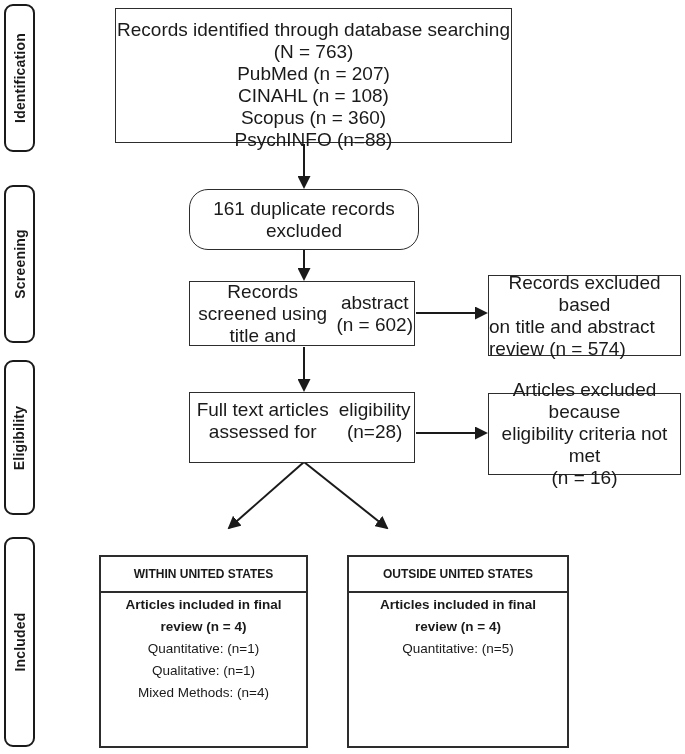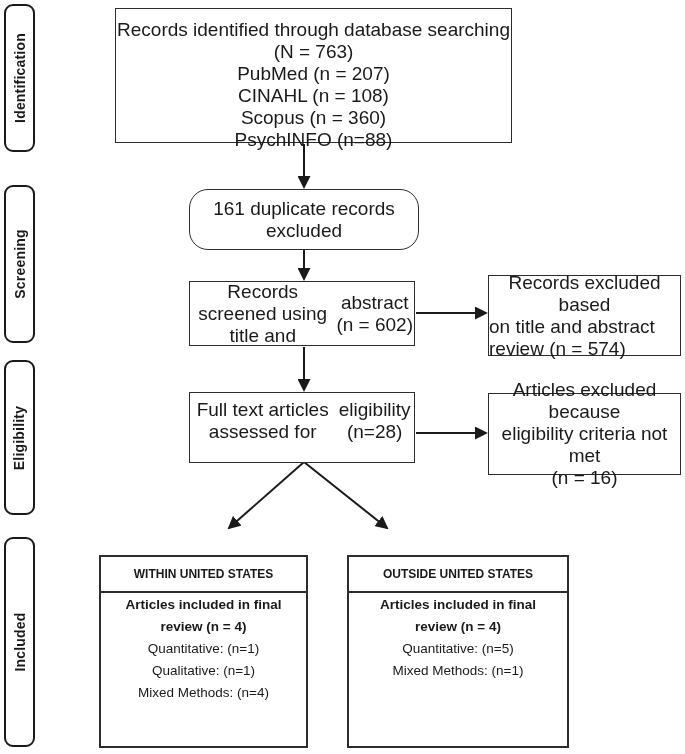--- a/index.html
+++ b/index.html
@@ -184,18 +184,17 @@
 
   <div class="result-box result-box-outside">
     <div class="result-header">OUTSIDE UNITED STATES</div>
     <div class="result-body">
       <div class="result-title">
         <div>Articles included in final</div>
         <div>review (n = 4)</div>
       </div>
       <div class="result-breakdown">
         <div>Quantitative: (n=5)</div>
-        <div>Mixed Methods: (n=1)</div>
       </div>
     </div>
   </div>
 
 </div>
 
 </body></html>

